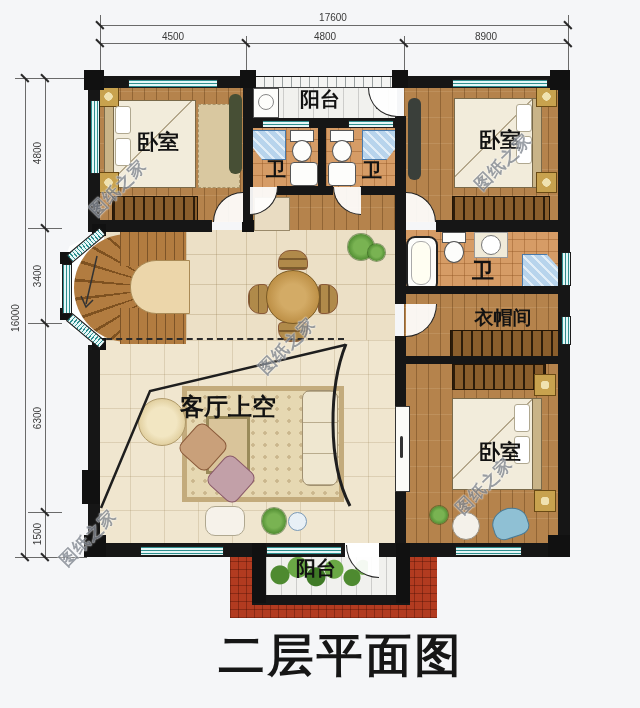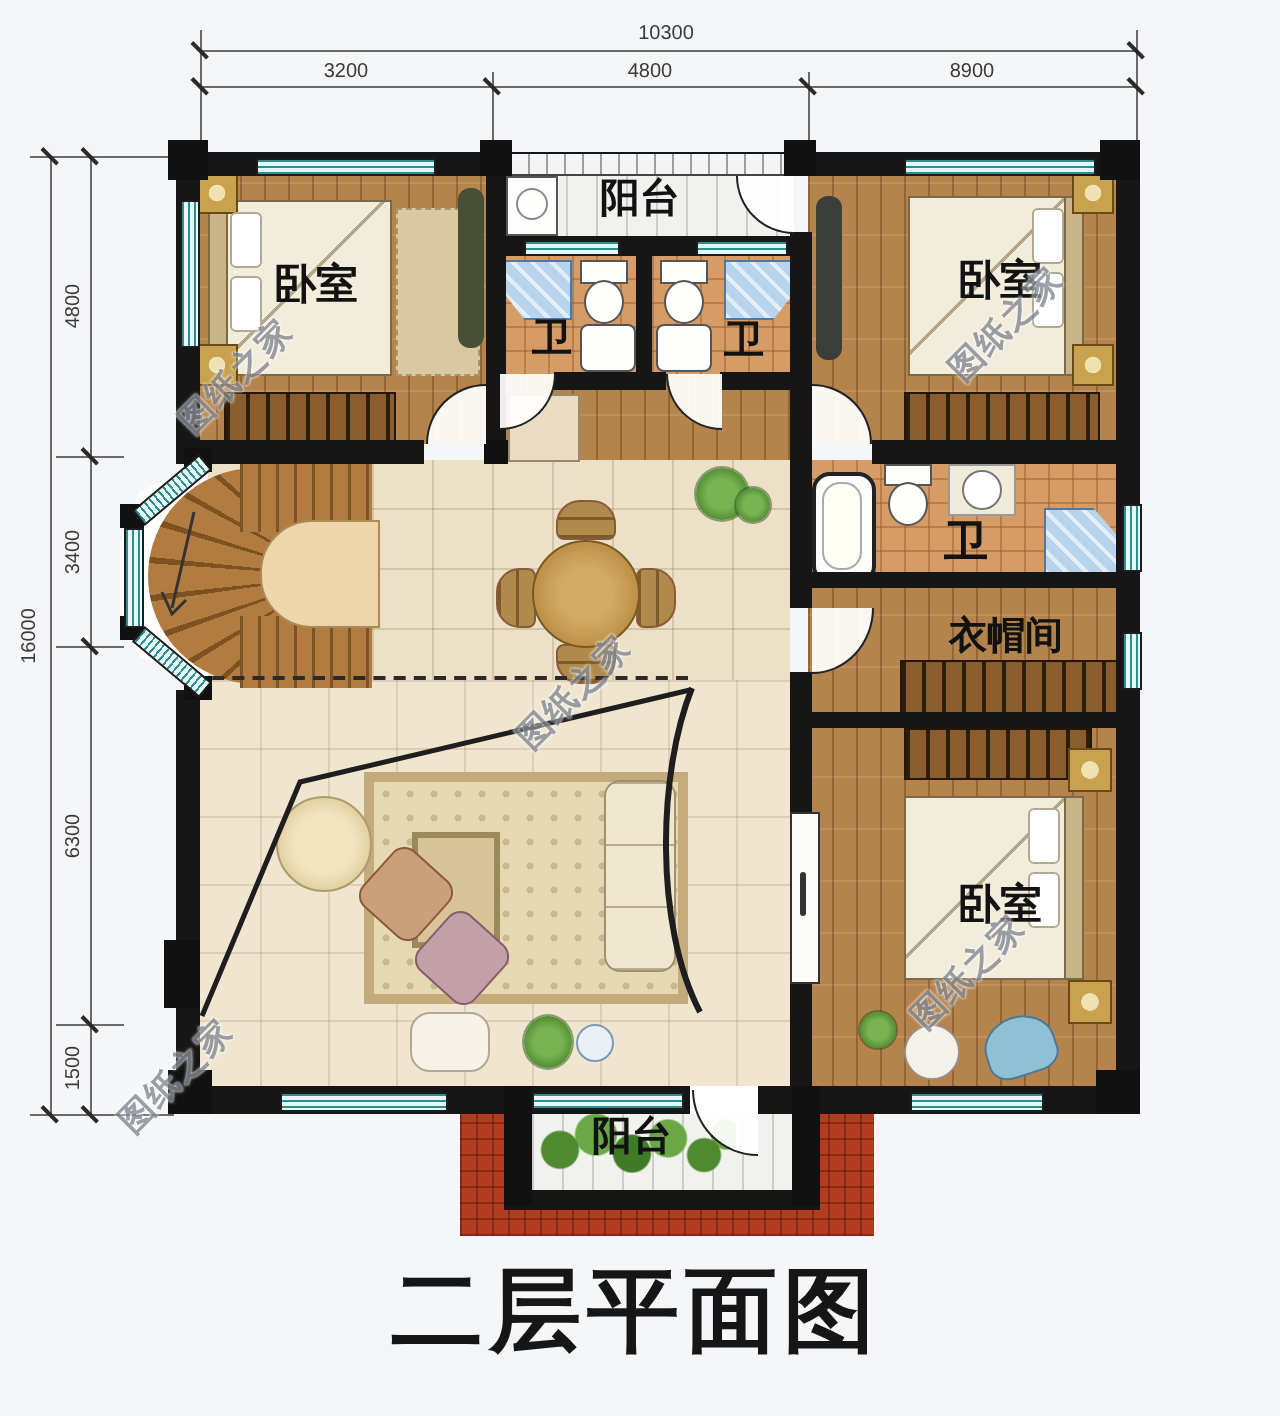--- a/index.html
+++ b/index.html
@@ -40,34 +40,34 @@
   .chairbox{position:absolute;border-radius:8px;z-index:8;border:1.2px solid #8a5a3a;}
   .stripes-v{background-image:repeating-linear-gradient(90deg,rgba(60,35,10,.45) 0 1.5px,transparent 1.5px 9px);}
   .stripes-h{background-image:repeating-linear-gradient(0deg,rgba(60,35,10,.45) 0 1.5px,transparent 1.5px 9px);}
   
   .label{position:absolute;z-index:50;font-weight:900;color:#121212;transform:translate(-50%,-50%);white-space:nowrap;}
   .wm{position:absolute;z-index:60;color:#848a93;opacity:.8;font-weight:700;font-size:17px;transform:translate(-50%,-50%) rotate(-45deg);white-space:nowrap;text-shadow:0 0 2px #fff,0 0 1px #fff;letter-spacing:1px;}
   .dim{position:absolute;color:#3a3a3a;font-size:10px;z-index:20;transform:translate(-50%,-50%);white-space:nowrap;}
   .dim-v{transform:translate(-50%,-50%) rotate(-90deg);}
   .dline{position:absolute;background:#6a6a6a;z-index:19;}
   .tick{position:absolute;width:11px;height:1.6px;background:#2a2a2a;z-index:21;transform:translate(-50%,-50%) rotate(45deg);}
-  .title{position:absolute;transform:translate(-50%,-50%);font-size:46px;font-weight:900;color:#161616;letter-spacing:3px;z-index:70;}
+  .title{position:absolute;transform:translate(-50%,-50%);font-size:46px;font-weight:900;color:#161616;letter-spacing:3px;z-index:70;margin-left:23px;}
   svg.overlay{position:absolute;left:0;top:0;z-index:26;pointer-events:none;}
   .dash{position:absolute;border-top:2px dashed #2a2a2a;z-index:26;}
 </style>
 </head>
 <body>
 
 <div class="canvas">
 
-  <div class="dim" style="left:333px;top:17px;">10300</div>
+  <div class="dim" style="left:333px;top:17px;">17600</div>
   <div class="dline" style="left:100px;top:25px;width:468px;height:1.2px;"></div>
   <div class="tick" style="left:100px;top:25px;"></div>
   <div class="tick" style="left:568px;top:25px;"></div>
-  <div class="dim" style="left:173px;top:36px;">3200</div>
+  <div class="dim" style="left:173px;top:36px;">4500</div>
   <div class="dim" style="left:325px;top:36px;">4800</div>
   <div class="dim" style="left:486px;top:36px;">8900</div>
   <div class="dline" style="left:100px;top:43px;width:468px;height:1.2px;"></div>
   <div class="tick" style="left:100px;top:43px;"></div>
   <div class="tick" style="left:246px;top:43px;"></div>
   <div class="tick" style="left:404px;top:43px;"></div>
   <div class="tick" style="left:568px;top:43px;"></div>
   <div class="dline" style="left:100px;top:15px;width:1px;height:56px;"></div>
   <div class="dline" style="left:568px;top:15px;width:1px;height:56px;"></div>
   <div class="dline" style="left:246px;top:36px;width:1px;height:34px;"></div>
@@ -259,20 +259,21 @@
 
   <div class="label" style="left:158px;top:142px;font-size:21px;">卧室</div>
   <div class="label" style="left:500px;top:140px;font-size:21px;">卧室</div>
   <div class="label" style="left:500px;top:452px;font-size:21px;">卧室</div>
   <div class="label" style="left:276px;top:169px;font-size:20px;">卫</div>
   <div class="label" style="left:372px;top:170px;font-size:20px;">卫</div>
   <div class="label" style="left:483px;top:271px;font-size:22px;">卫</div>
   <div class="label" style="left:320px;top:99px;font-size:20px;">阳台</div>
   <div class="label" style="left:316px;top:568px;font-size:20px;">阳台</div>
   <div class="label" style="left:503px;top:318px;font-size:19px;">衣帽间</div>
+  <div class="label" style="left:228px;top:407px;font-size:24px;">客厅上空</div>
 
   <div class="wm" style="left:118px;top:188px;">图纸之家</div>
   <div class="wm" style="left:503px;top:162px;">图纸之家</div>
   <div class="wm" style="left:287px;top:346px;">图纸之家</div>
   <div class="wm" style="left:88px;top:538px;">图纸之家</div>
   <div class="wm" style="left:484px;top:486px;">图纸之家</div>
 
   <div class="title" style="left:318px;top:656px;">二层平面图</div>
 
 </div>

